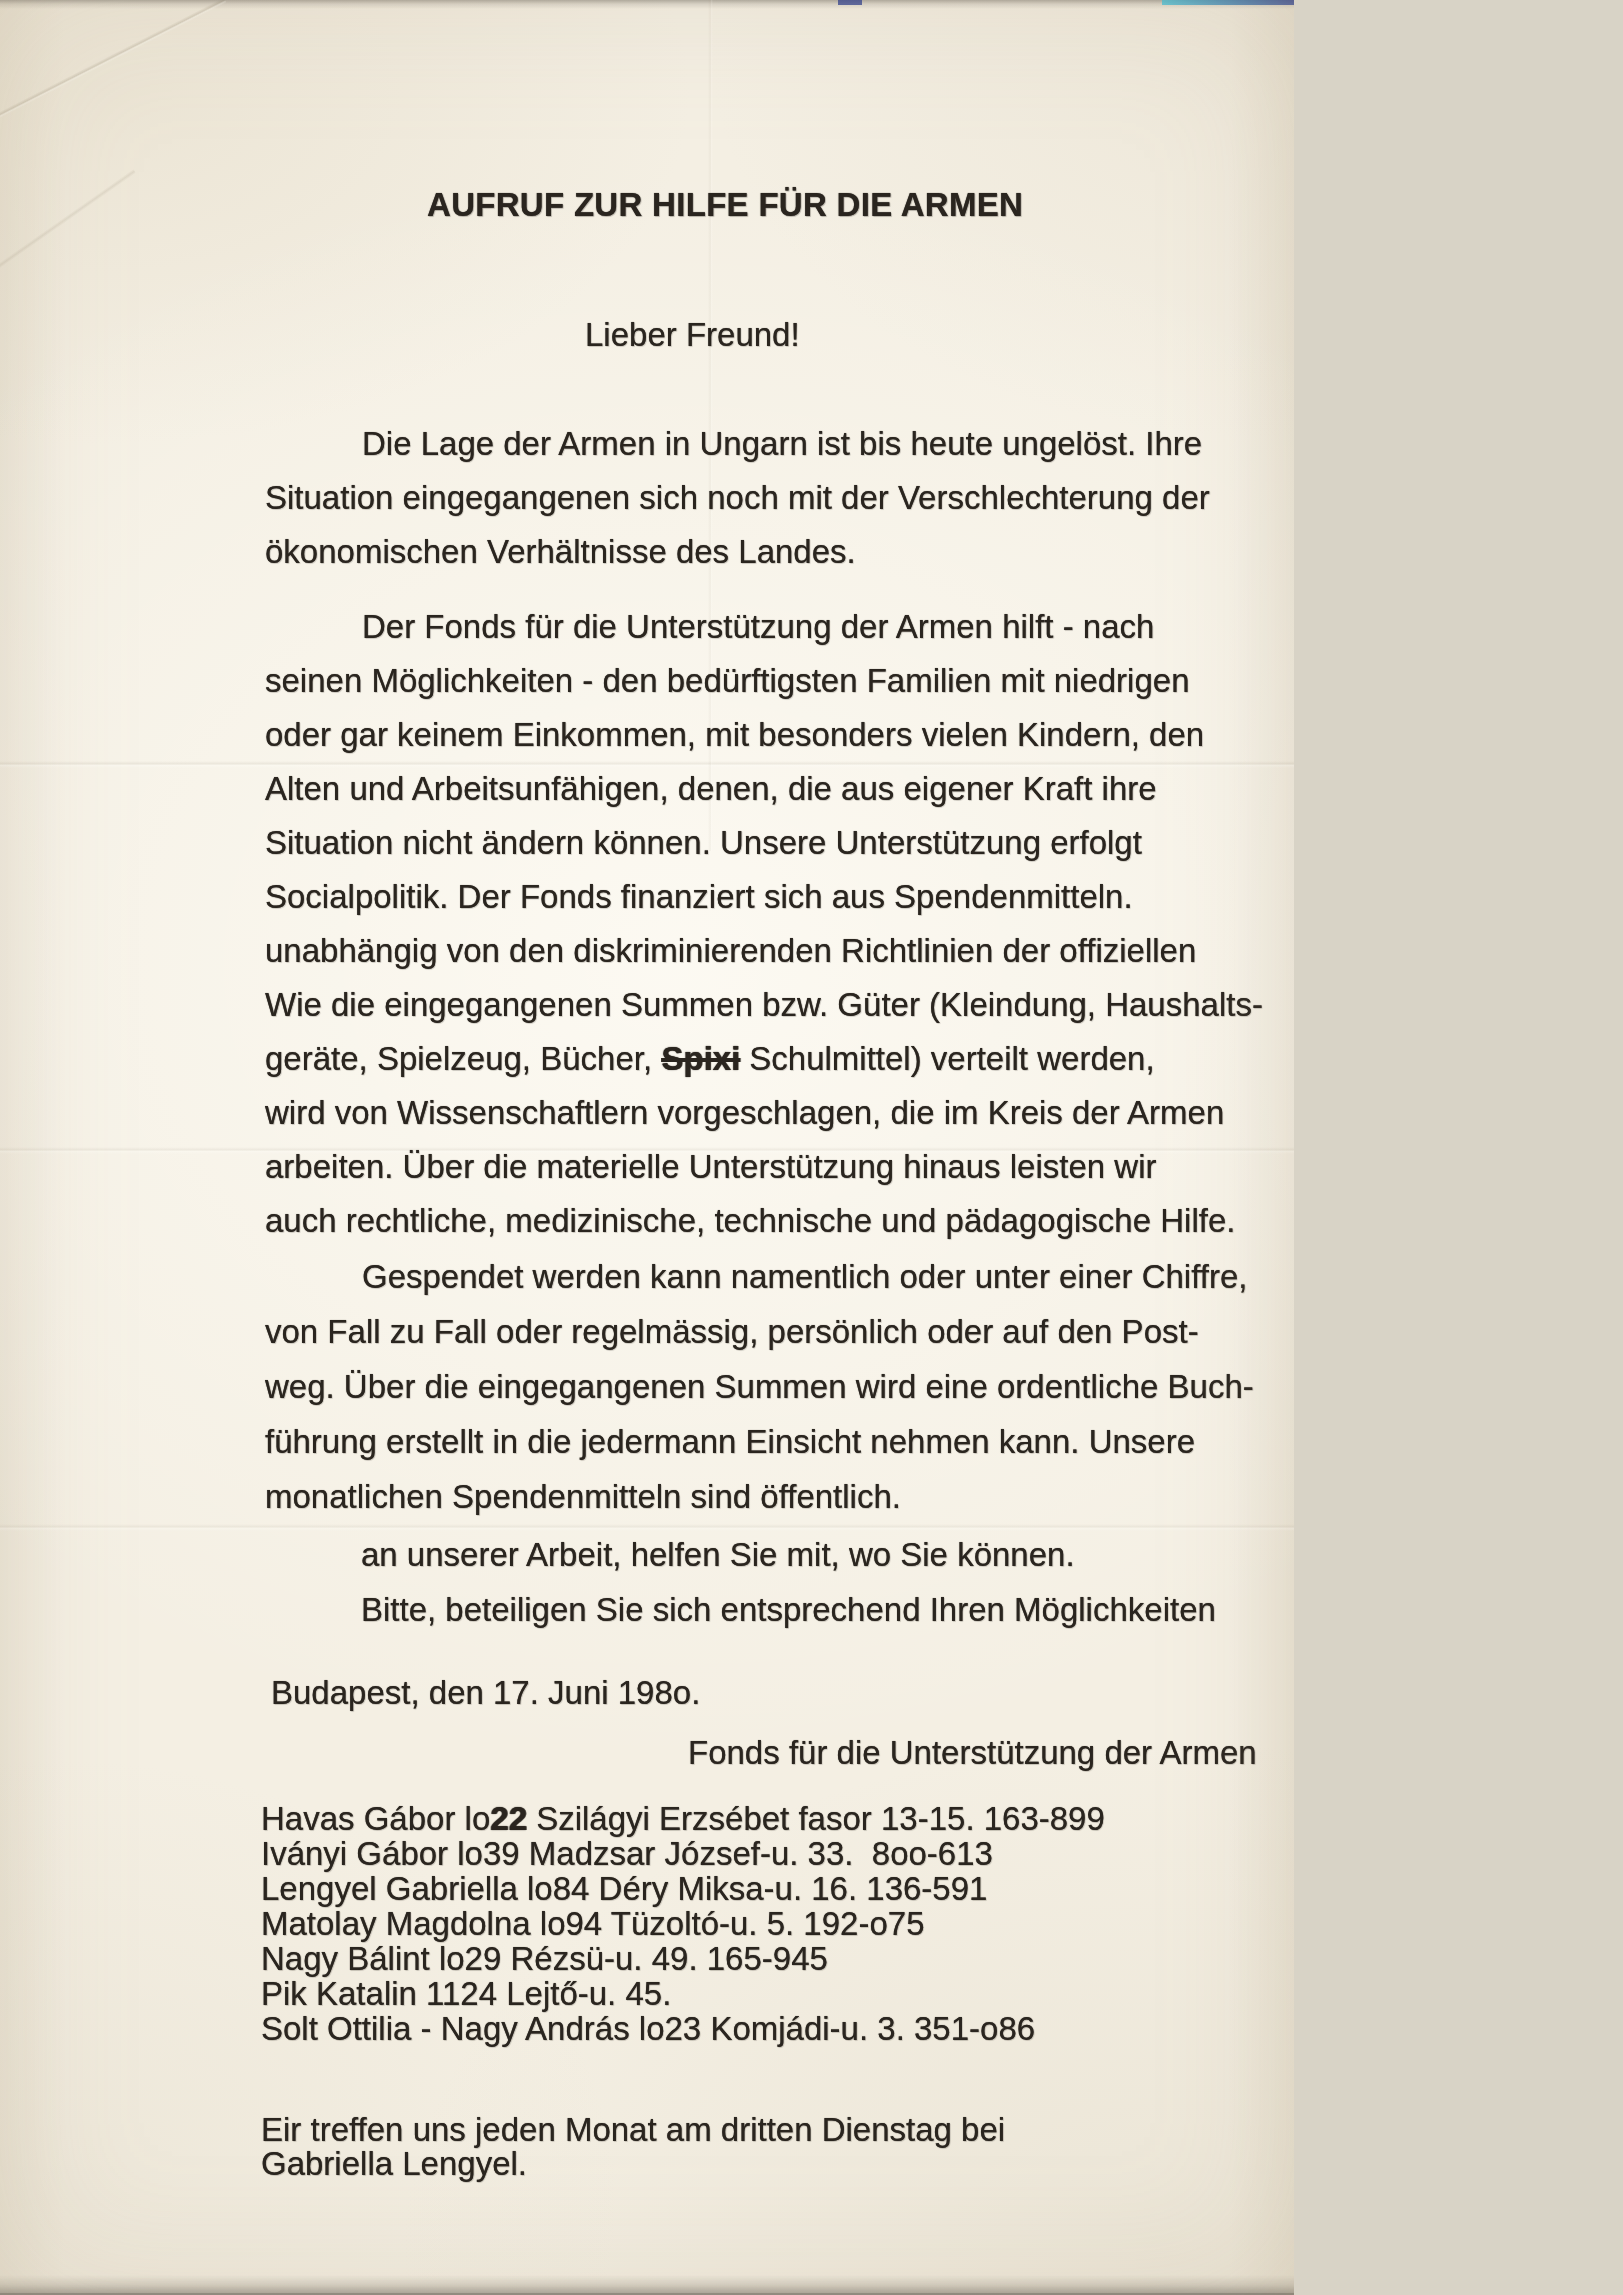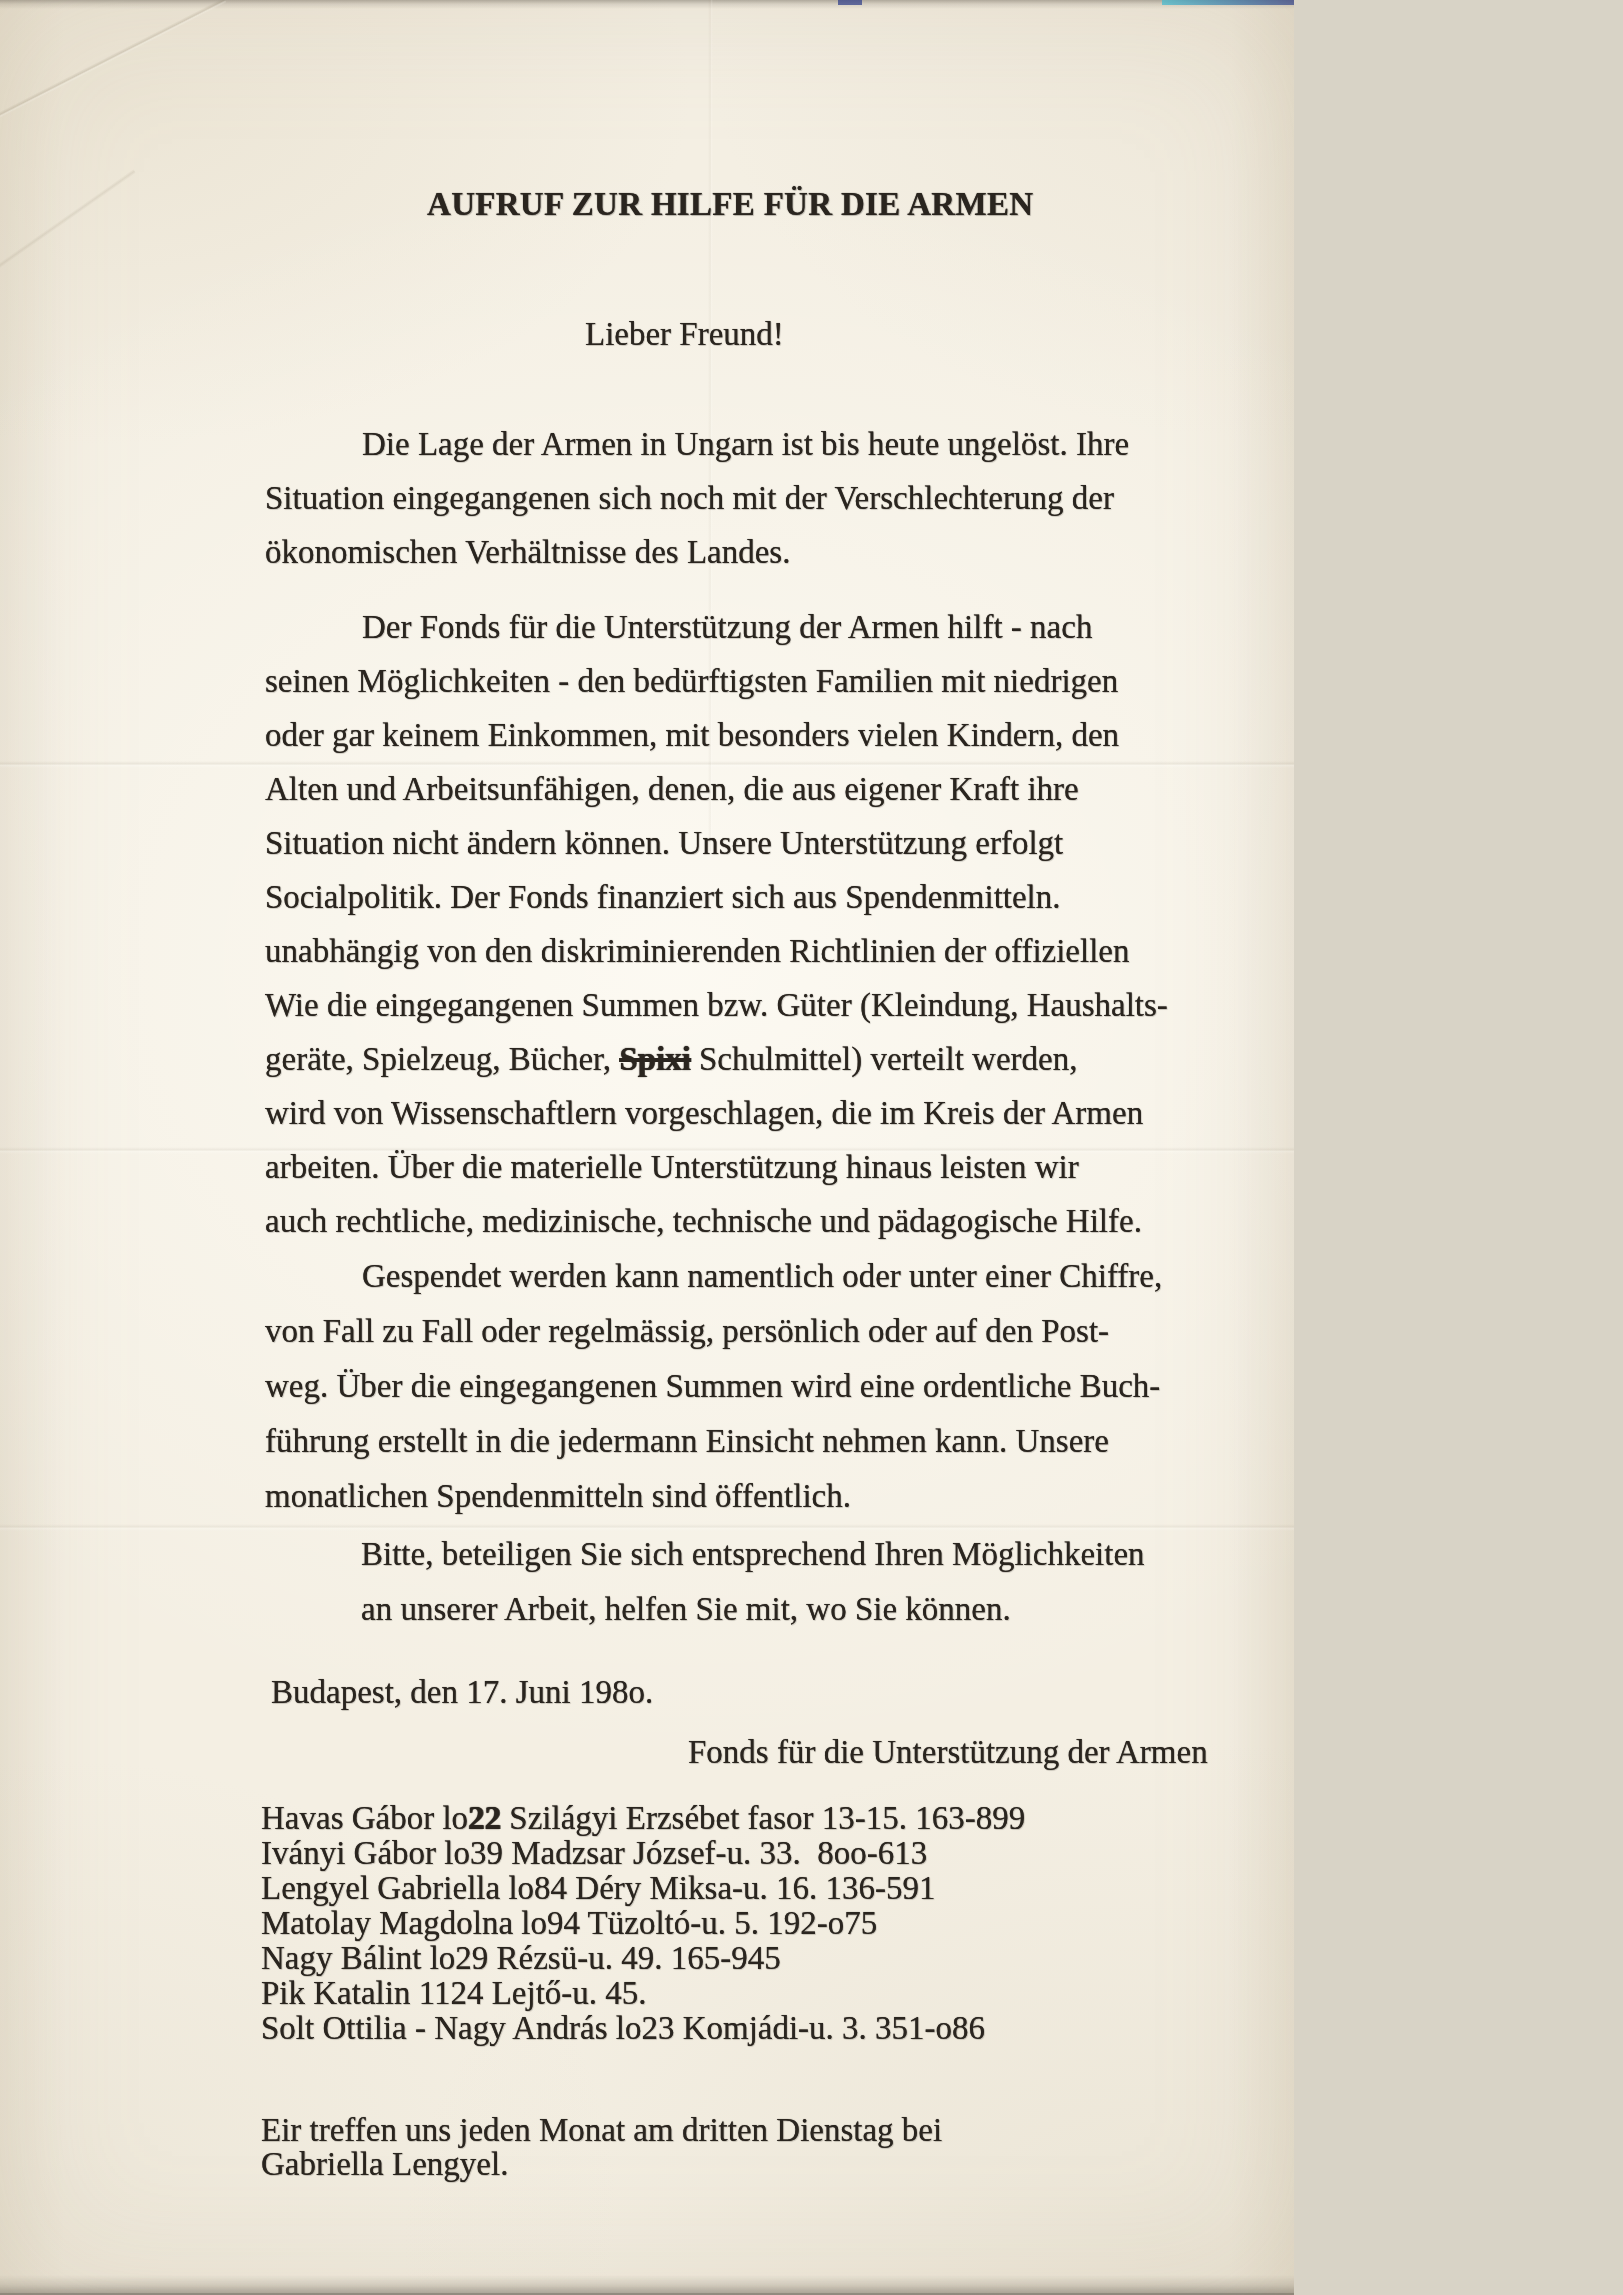--- a/index.html
+++ b/index.html
@@ -16,21 +16,21 @@
     height: 2295px;
     overflow: hidden;
     background-color: #f4efe3;
     background-image:
       radial-gradient(ellipse 1375px 1113px at 52% 42%, rgba(255,253,247,0.75), rgba(255,253,247,0) 72%),
       radial-gradient(ellipse 982px 589px at 8% 4%, rgba(216,205,180,0.30), rgba(216,205,180,0) 60%),
       radial-gradient(ellipse 916px 655px at 97% 2%, rgba(214,204,182,0.22), rgba(214,204,182,0) 60%),
       radial-gradient(ellipse 1178px 785px at 90% 98%, rgba(210,201,178,0.26), rgba(210,201,178,0) 65%),
       radial-gradient(ellipse 916px 720px at 4% 96%, rgba(213,204,182,0.24), rgba(213,204,182,0) 62%),
       linear-gradient(90deg, rgba(196,186,160,0.16) 0%, rgba(0,0,0,0) 5%, rgba(0,0,0,0) 95%, rgba(196,186,160,0.20) 100%);
-    font-family: Liberation Serif, serif;
+    font-family: Liberation Sans, sans-serif;
   }
   .paper::after {
     content: "";
     position: absolute; inset: 0;
     box-shadow: inset 0 0 144px rgba(168,152,120,0.20);
     pointer-events: none;
   }
 
   
   .ink {
@@ -163,22 +163,22 @@
 
   <div class="block para p3 ink">
     <div class="line ind">Gespendet werden kann namentlich oder unter einer Chiffre,</div>
     <div class="line">von Fall zu Fall oder regelmässig, persönlich oder auf den Post-</div>
     <div class="line">weg. Über die eingegangenen Summen wird eine ordentliche Buch-</div>
     <div class="line">führung erstellt in die jedermann Einsicht nehmen kann. Unsere</div>
     <div class="line">monatlichen Spendenmitteln sind öffentlich.</div>
   </div>
 
   <div class="block para p4 ink">
+    <div class="line">an unserer Arbeit, helfen Sie mit, wo Sie können.</div>
     <div class="line">Bitte, beteiligen Sie sich entsprechend Ihren Möglichkeiten</div>
-    <div class="line">an unserer Arbeit, helfen Sie mit, wo Sie können.</div>
   </div>
 
   <div class="block dateline ink line">Budapest, den 17. Juni 198o.</div>
 
   <div class="block signature ink line">Fonds für die Unterstützung der Armen</div>
 
   <div class="block addresses ink">
     <div class="line"><span>Havas Gábor lo</span><span class="overtype">22</span><span> Szilágyi Erzsébet fasor 13-15. 163-899</span></div>
     <div class="line">Iványi Gábor lo39 Madzsar József-u. 33.  8oo-613</div>
     <div class="line">Lengyel Gabriella lo84 Déry Miksa-u. 16. 136-591</div>

